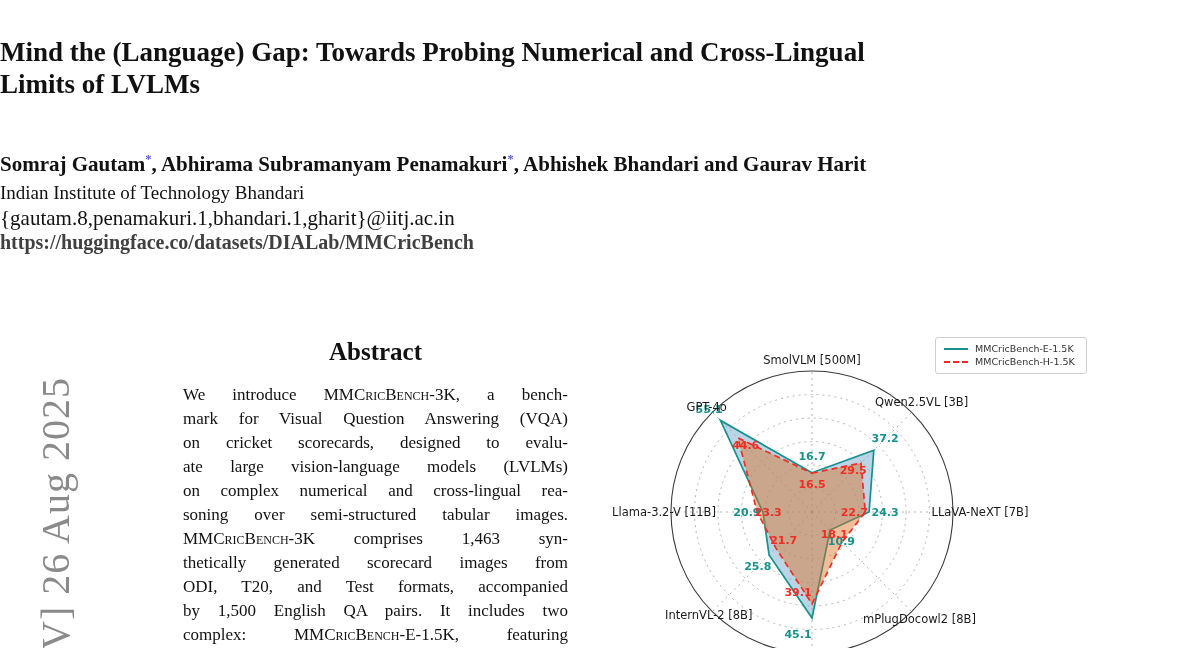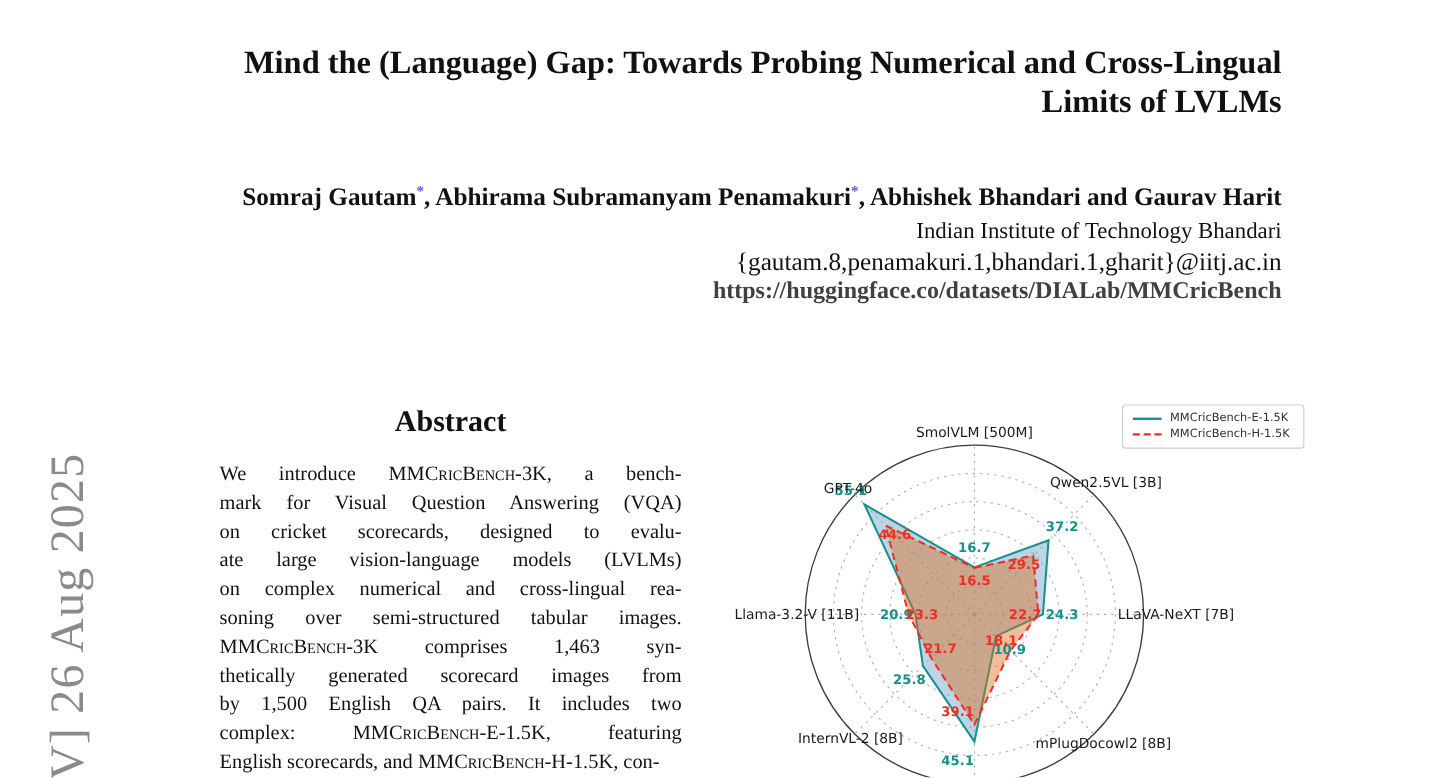--- a/index.html
+++ b/index.html
@@ -8,21 +8,21 @@
     background:#ffffff; font-family:"Liberation Serif", serif; color:#111;
   }
   
   .watermark {
     position:absolute; left:32px; top:650px;
     transform:rotate(-90deg); transform-origin:0 0;
     font-family:"Liberation Serif", serif; font-size:40px; color:#8a8a8a;
     white-space:nowrap; letter-spacing:1px;
   }
   
-  .h-abs { position:absolute; left:0; width:1068px; text-align:right; }
+  .h-abs { position:absolute; left:0; width:1068px; text-align:left; }
   h1.title { top:36px; font-size:27px; line-height:32px; font-weight:bold; margin:0; }
   .authors { top:152px; font-size:21px; font-weight:bold; }
   .ast { color:#5b5bd6; vertical-align:super; font-size:60%; font-weight:bold; }
   .affil { top:182px; font-size:19px; }
   .email { top:206px; font-family:Liberation Serif, serif; font-size:21px; }
   .url { top:231px; font-size:20px; font-weight:bold; color:#404040; text-decoration:none; display:block; }
   
   .abstract-col { position:absolute; left:183px; top:338px; width:385px; }
   .abs-heading { text-align:center; font-size:25px; font-weight:bold; margin-bottom:17px; }
   .abs-line { font-size:17px; line-height:24px; text-align:justify; text-align-last:justify; }
@@ -68,20 +68,21 @@
   <div class="abs-heading">Abstract</div>
   <div id="abs-body">
       <div class="abs-line"><span>We introduce </span><span class="sc">MMCricBench-3K</span><span>, a bench-</span></div>
       <div class="abs-line"><span>mark for Visual Question Answering (VQA)</span></div>
       <div class="abs-line"><span>on cricket scorecards, designed to evalu-</span></div>
       <div class="abs-line"><span>ate large vision-language models (LVLMs)</span></div>
       <div class="abs-line"><span>on complex numerical and cross-lingual rea-</span></div>
       <div class="abs-line"><span>soning over semi-structured tabular images.</span></div>
       <div class="abs-line"><span class="sc">MMCricBench-3K</span><span> comprises 1,463 syn-</span></div>
       <div class="abs-line"><span>thetically generated scorecard images from</span></div>
+      <div class="abs-line"><span>ODI, T20, and Test formats, accompanied</span></div>
       <div class="abs-line"><span>by 1,500 English QA pairs.  It includes two</span></div>
       <div class="abs-line"><span>complex: </span><span class="sc">MMCricBench-E-1.5K</span><span>, featuring</span></div>
     </div>
   <div class="abs-partial"><span>English scorecards, and </span><span class="sc">MMCricBench-H-1.5K</span><span>, con-</span></div>
 </div>
 
 <div class="chart">
   <svg id="radar-svg" width="560" height="323" viewBox="0 0 560 323">
       <circle cx="172" cy="187" r="23.5" fill="none" stroke="#9e9e9e" stroke-width="0.9" stroke-dasharray="2 4" opacity="0.85"></circle>
       <circle cx="172" cy="187" r="47.0" fill="none" stroke="#9e9e9e" stroke-width="0.9" stroke-dasharray="2 4" opacity="0.85"></circle>

